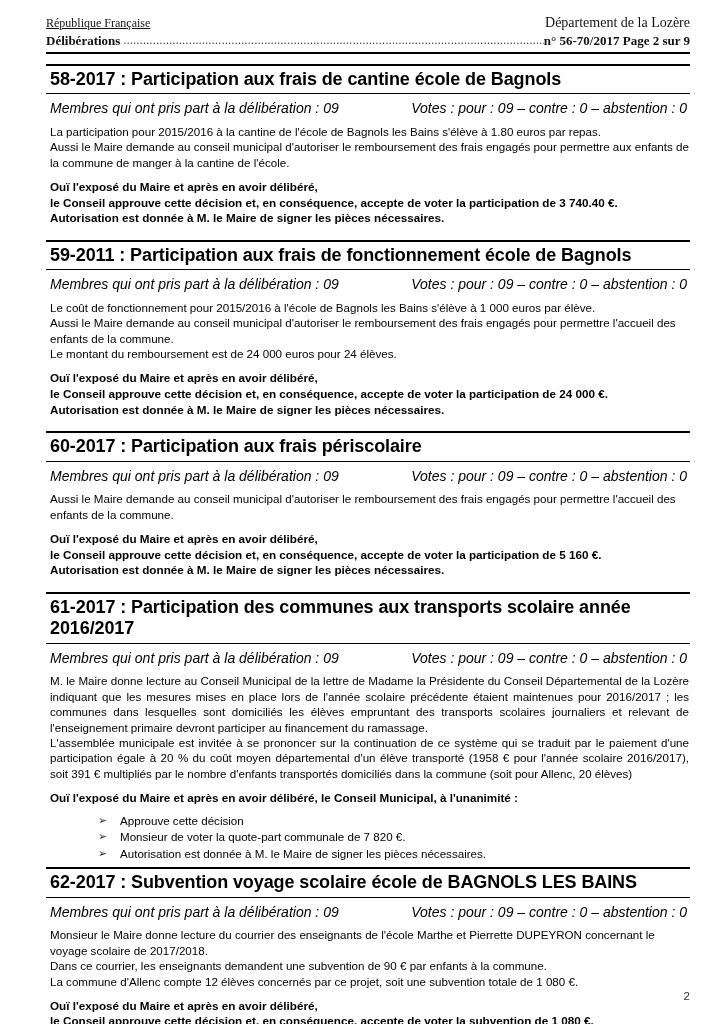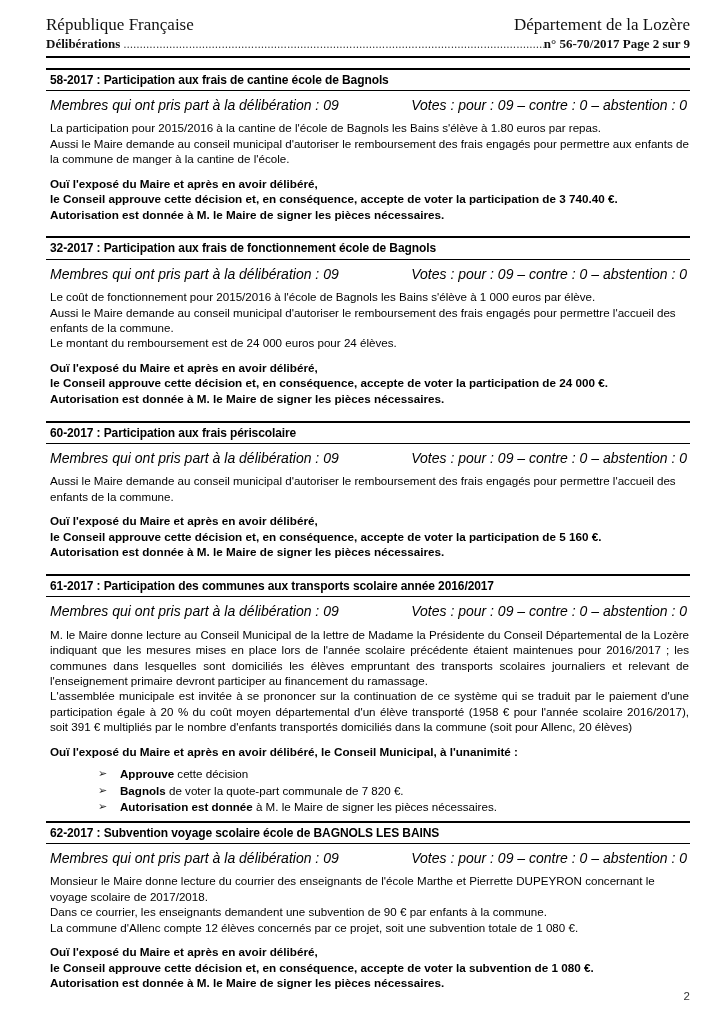--- a/index.html
+++ b/index.html
@@ -36,22 +36,22 @@
     align-items: baseline;
   }
   .header-row-2 {
     display: flex;
     align-items: flex-end;
     font-weight: bold;
     font-size: 13px;
     margin-top: 1px;
     white-space: nowrap;
   }
-  .header-left-1 { font-size: 17px; }
-  .header-right-1 { font-size: 17px; }
+  .header-left-1 { font-size: 12px; text-decoration: underline; }
+  .header-right-1 { font-size: 14px; }
   .header-dots {
     flex: 1 1 auto;
     overflow: hidden;
     font-weight: normal;
     font-size: 11.5px;
     letter-spacing: 0.4px;
     padding: 0 2px 0 3px;
     position: relative;
     top: -1px;
     color: #333;
@@ -62,21 +62,21 @@
     margin-top: 3px;
   }
 
   
   .delib { margin-top: 10px; }
   .delib.tight { margin-top: 5px; }
 
   .delib-title {
     border-top: 2.2px solid #000;
     border-bottom: 1px solid #000;
-    font-size: 12px;
+    font-size: 18px;
     font-weight: bold;
     padding: 3px 0 3px 4px;
     letter-spacing: -0.1px;
     line-height: 1.2;
   }
 
   .vote-row {
     display: flex;
     justify-content: space-between;
     font-size: 14px;
@@ -118,21 +118,21 @@
     padding-left: 22px;
   }
   .bullets li .chev {
     position: absolute;
     left: 0;
     top: 0;
     font-size: 11px;
     line-height: 1.42;
     color: #222;
   }
-  .bullets li b { font-weight: bold; }
+  .bullets li b { font-weight: normal; }
 
   .page-number {
     position: absolute;
     right: 34px;
     bottom: 22px;
     font-size: 11.5px;
     color: #333;
   }
 </style>
 </head>
@@ -164,21 +164,21 @@
       <p>Aussi le Maire demande au conseil municipal d'autoriser le remboursement des frais engagés pour permettre aux enfants de la commune de manger à la cantine de l'école.</p>
     </div>
     <div class="resolution">
       <p>Ouï l'exposé du Maire et après en avoir délibéré,</p>
       <p>le Conseil approuve cette décision et, en conséquence, accepte de voter la participation de 3 740.40 €.</p>
       <p>Autorisation est donnée à M. le Maire de signer les pièces nécessaires.</p>
     </div>
   </div>
 
   <div class="delib">
-    <div class="delib-title">32-2017 : Participation aux frais de fonctionnement école de Bagnols</div>
+    <div class="delib-title">59-2011 : Participation aux frais de fonctionnement école de Bagnols</div>
     <div class="vote-row">
       <span class="vote-left">Membres qui ont pris part à la délibération : 09</span>
       <span class="vote-right">Votes : pour : 09 – contre : 0 – abstention : 0</span>
     </div>
     <div class="body-block">
       <p>Le coût de fonctionnement pour 2015/2016 à l'école de Bagnols les Bains s'élève à 1 000 euros par élève.</p>
       <p>Aussi le Maire demande au conseil municipal d'autoriser le remboursement des frais engagés pour permettre l'accueil des enfants de la commune.</p>
       <p>Le montant du remboursement est de 24 000 euros pour 24 élèves.</p>
     </div>
     <div class="resolution">
@@ -217,21 +217,21 @@
     <div class="resolution">
       <p>Ouï l'exposé du Maire et après en avoir délibéré, le Conseil Municipal, à l'unanimité :</p>
     </div>
     <ul class="bullets">
       <li>
         <span class="chev">➢</span>
         <b>Approuve</b><span> cette décision</span>
       </li>
       <li>
         <span class="chev">➢</span>
-        <b>Bagnols</b><span> de voter la quote-part communale de 7 820 €.</span>
+        <b>Monsieur</b><span> de voter la quote-part communale de 7 820 €.</span>
       </li>
       <li>
         <span class="chev">➢</span>
         <b>Autorisation est donnée</b><span> à M. le Maire de signer les pièces nécessaires.</span>
       </li>
     </ul>
   </div>
 
   <div class="delib tight">
     <div class="delib-title">62-2017 : Subvention voyage scolaire école de BAGNOLS LES BAINS</div>

